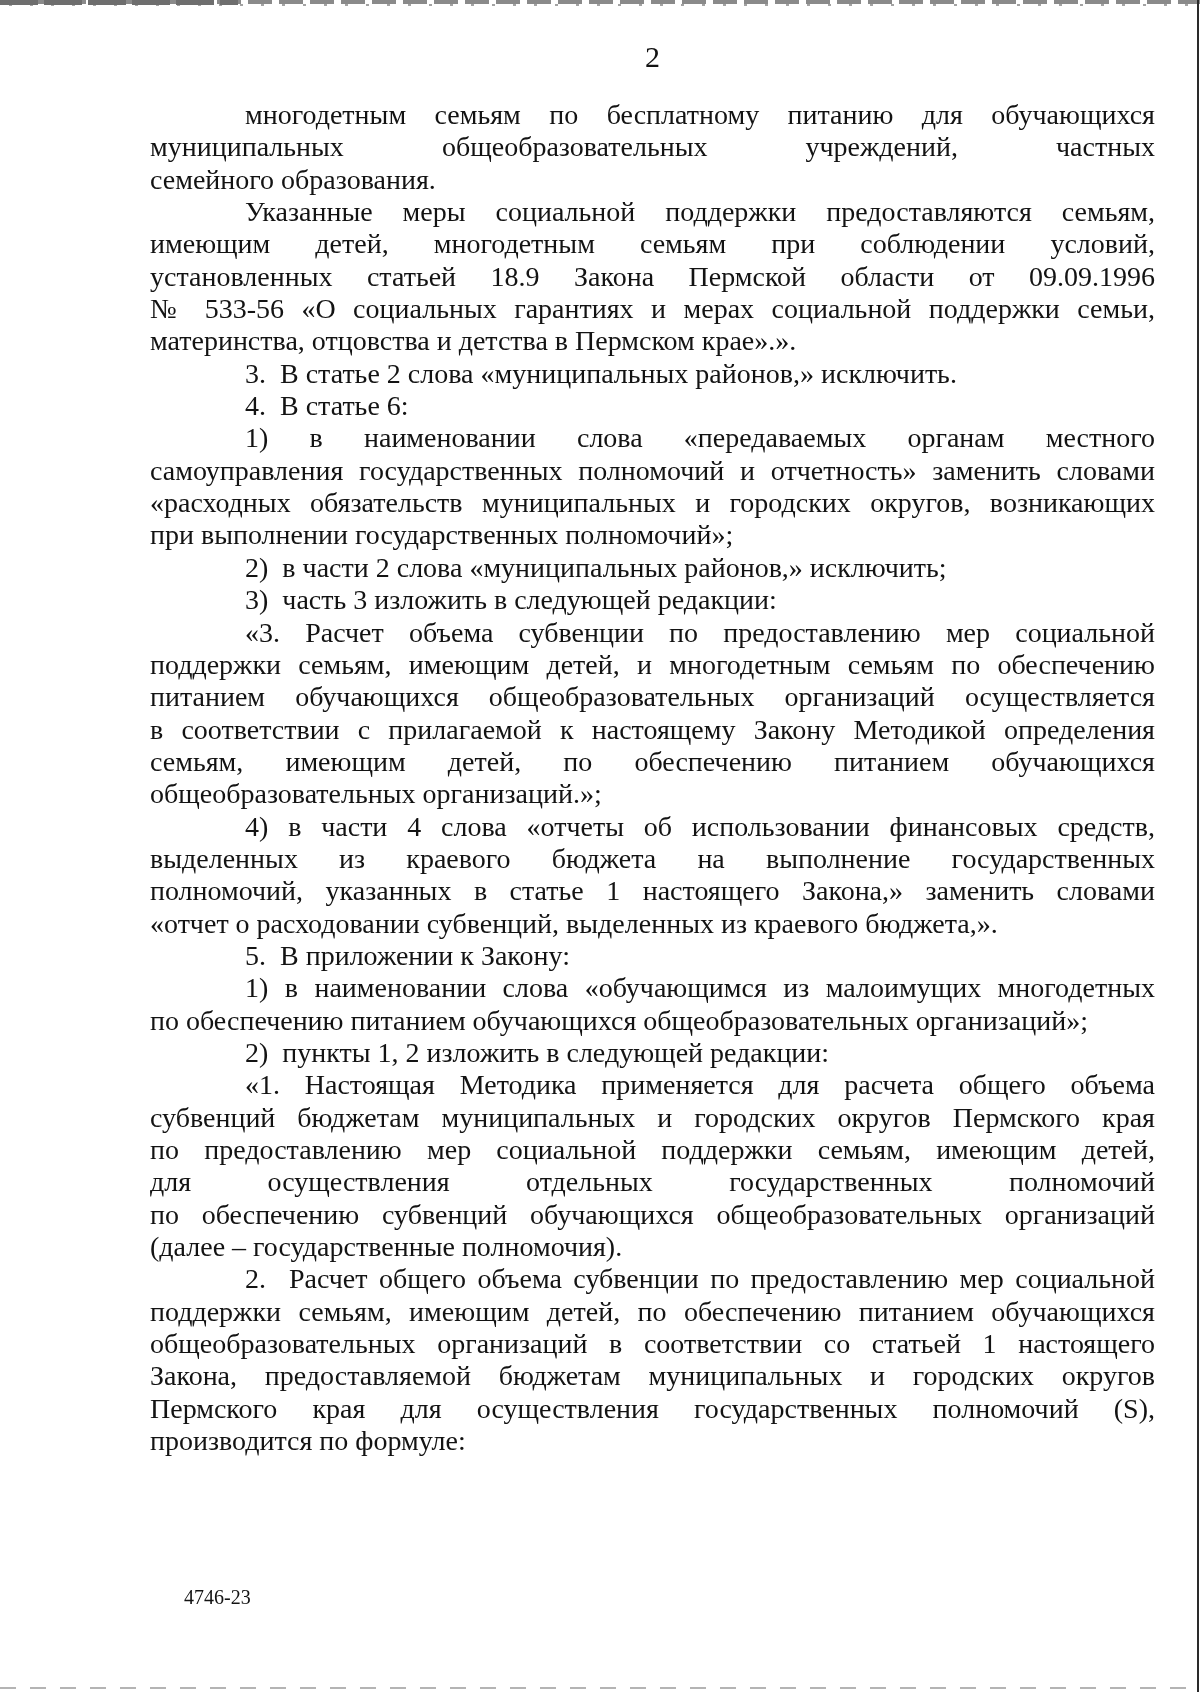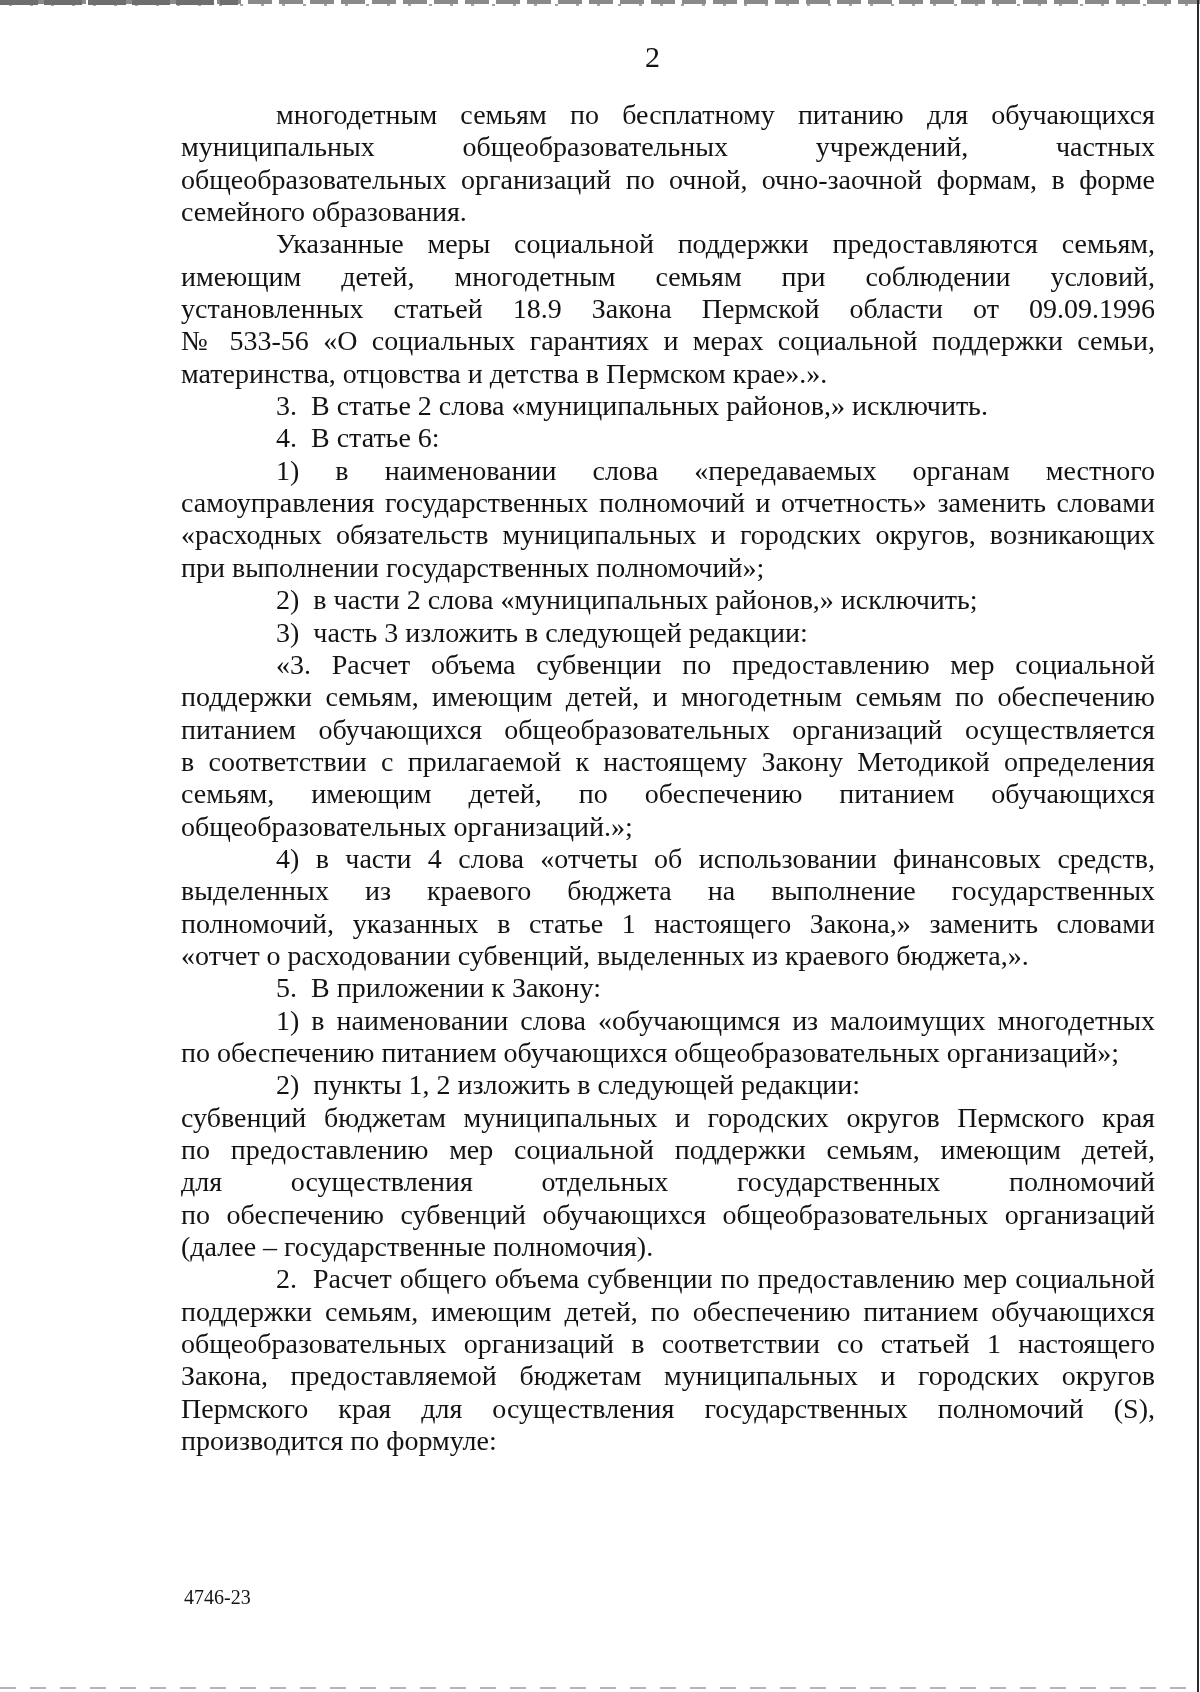--- a/index.html
+++ b/index.html
@@ -62,21 +62,20 @@
     top: 99px; left: 150px;
     width: 1005px;
     font-size: 28px;
   }
   .line {
     height: 32.35px;
     line-height: 32.35px;
     overflow: hidden;
     white-space: normal;
     text-align: left;
-    margin-left: 31px;
   }
   .line.just {
     text-align: justify;
     text-align-last: justify;
     text-justify: inter-word;
   }
   .line.first {
     text-indent: 95px;
   }
   
@@ -94,21 +93,20 @@
   <div class="scan-top"></div>
   <div class="scan-top-dark"></div>
   <div class="scan-right"></div>
   <div class="scan-bottom"></div>
 
   <div class="page-number">2</div>
 
   <div class="body-text">
       <div class="line first just">многодетным семьям по бесплатному питанию для обучающихся</div>
       <div class="line just">муниципальных общеобразовательных учреждений, частных</div>
-      <div class="line just">общеобразовательных организаций по очной, очно-заочной формам, в форме</div>
       <div class="line">семейного образования.</div>
       <div class="line first just">Указанные меры социальной поддержки предоставляются семьям,</div>
       <div class="line just">имеющим детей, многодетным семьям при соблюдении условий,</div>
       <div class="line just">установленных статьей 18.9 Закона Пермской области от 09.09.1996</div>
       <div class="line just">№ 533-56 «О социальных гарантиях и мерах социальной поддержки семьи,</div>
       <div class="line">материнства, отцовства и детства в Пермском крае».».</div>
       <div class="line first">3.&nbsp;&nbsp;В статье 2 слова «муниципальных районов,» исключить.</div>
       <div class="line first">4.&nbsp;&nbsp;В статье 6:</div>
       <div class="line first just">1)&nbsp;в наименовании слова «передаваемых органам местного</div>
       <div class="line just">самоуправления государственных полномочий и отчетность» заменить словами</div>
@@ -123,20 +121,21 @@
       <div class="line just">семьям, имеющим детей, по обеспечению питанием обучающихся</div>
       <div class="line">общеобразовательных организаций.»;</div>
       <div class="line first just">4)&nbsp;в части 4 слова «отчеты об использовании финансовых средств,</div>
       <div class="line just">выделенных из краевого бюджета на выполнение государственных</div>
       <div class="line just">полномочий, указанных в статье 1 настоящего Закона,» заменить словами</div>
       <div class="line">«отчет о расходовании субвенций, выделенных из краевого бюджета,».</div>
       <div class="line first">5.&nbsp;&nbsp;В приложении к Закону:</div>
       <div class="line first just">1)&nbsp;в наименовании слова «обучающимся из малоимущих многодетных</div>
       <div class="line">по обеспечению питанием обучающихся общеобразовательных организаций»;</div>
       <div class="line first">2)&nbsp;&nbsp;пункты 1, 2 изложить в следующей редакции:</div>
+      <div class="line first just">«1.&nbsp;Настоящая Методика применяется для расчета общего объема</div>
       <div class="line just">субвенций бюджетам муниципальных и городских округов Пермского края</div>
       <div class="line just">по предоставлению мер социальной поддержки семьям, имеющим детей,</div>
       <div class="line just">для осуществления отдельных государственных полномочий</div>
       <div class="line just">по обеспечению субвенций обучающихся общеобразовательных организаций</div>
       <div class="line">(далее – государственные полномочия).</div>
       <div class="line first just">2.&nbsp;&nbsp;Расчет общего объема субвенции по предоставлению мер социальной</div>
       <div class="line just">поддержки семьям, имеющим детей, по обеспечению питанием обучающихся</div>
       <div class="line just">общеобразовательных организаций в соответствии со статьей 1 настоящего</div>
       <div class="line just">Закона, предоставляемой бюджетам муниципальных и городских округов</div>
       <div class="line just">Пермского края для осуществления государственных полномочий (S),</div>

